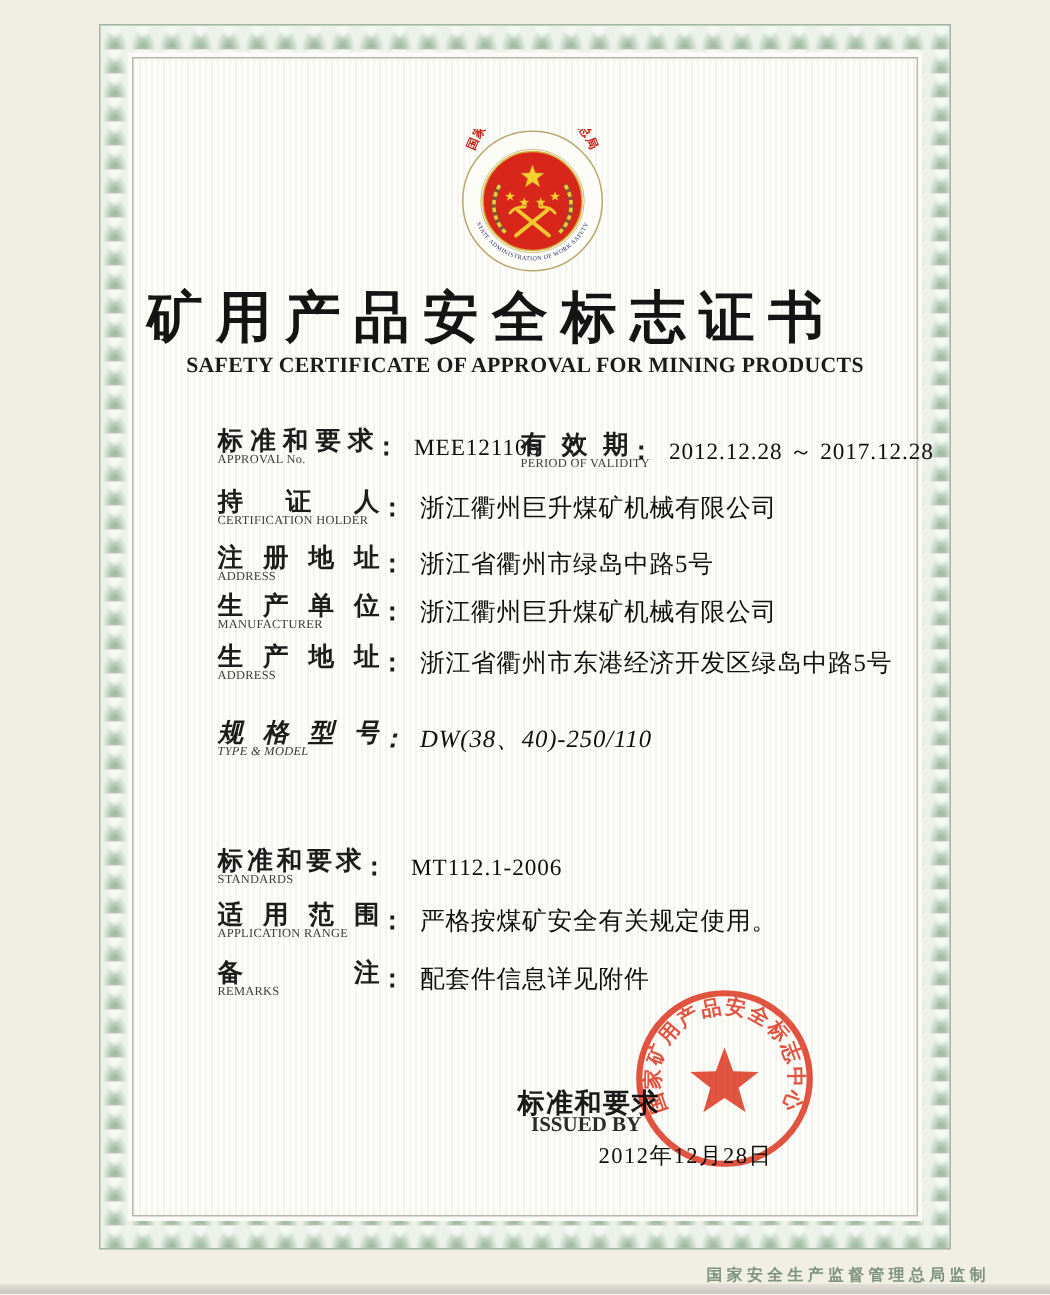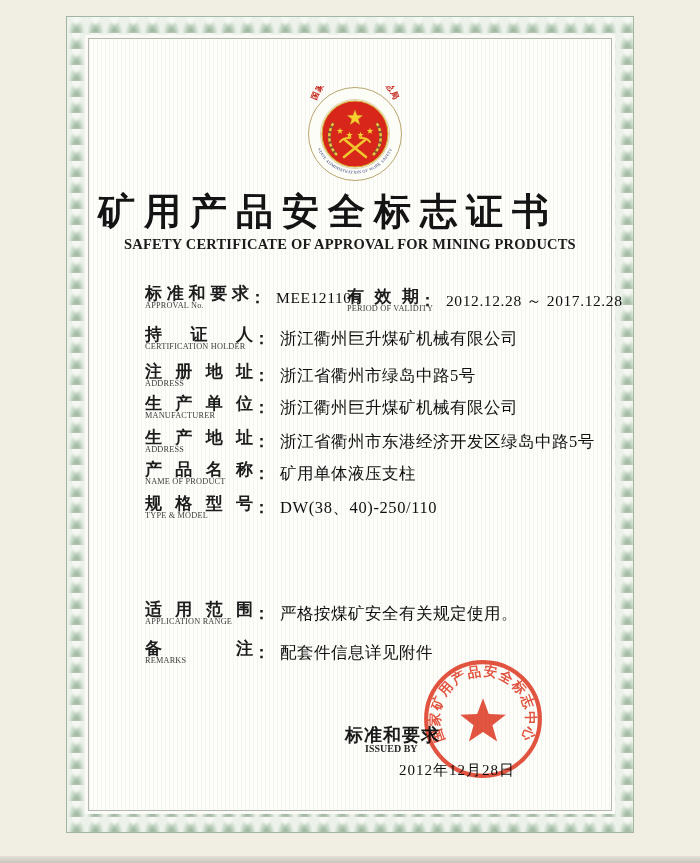--- a/index.html
+++ b/index.html
@@ -36,21 +36,21 @@
     text-align:justify;text-align-last:justify;text-justify:inter-character;overflow:hidden;height:21px;}
   .colon{font-size:17px;font-weight:600;color:#1c1c1c;}
   .sub{position:absolute;left:0;top:19px;font-size:9px;color:#3c3c3c;letter-spacing:.2px;
     font-family:"Liberation Serif",serif;white-space:nowrap;transform:scale(.92);transform-origin:left top;}
   .val{font-size:16.5px;color:#101010;margin-left:10px;letter-spacing:.5px;}
   .val.num{font-size:15.5px;letter-spacing:.6px;font-family:"Liberation Serif",serif;}
   
   .statement{position:absolute;left:34px;top:636px;width:462px;font-size:15px;line-height:20px;
     color:#151515;text-indent:2em;text-align:justify;}
   .issued-zh{position:absolute;left:256px;top:684px;font-size:18px;font-weight:600;color:#1a1a1a;letter-spacing:1px;}
-  .issued-en{position:absolute;left:276px;top:704px;font-size:10px;font-weight:700;color:#2a2a2a;}
+  .issued-en{position:absolute;left:265px;top:704px;font-size:14px;font-weight:700;color:#2a2a2a;}
   .issue-date{position:absolute;left:310px;top:722px;font-size:15px;color:#101010;letter-spacing:1px;}
   
   .seal{position:absolute;left:332px;top:618px;width:124px;height:124px;opacity:.87;
     mix-blend-mode:multiply;}
   
   .imprint{position:absolute;top:843px;right:40px;font-size:10.5px;letter-spacing:3px;
     color:#7d937d;font-weight:600;}
 </style>
 </head>
 <body>
@@ -119,30 +119,30 @@
         <div class="row" style="top:353px;">
           <span class="lbl" style="width:108px;">生 产 单 位</span><span class="colon">：</span><span class="val">浙江衢州巨升煤矿机械有限公司</span>
           <span class="sub">MANUFACTURER</span>
         </div>
 
         <div class="row" style="top:387px;">
           <span class="lbl" style="width:108px;">生 产 地 址</span><span class="colon">：</span><span class="val">浙江省衢州市东港经济开发区绿岛中路5号</span>
           <span class="sub">ADDRESS</span>
         </div>
 
-        <div class="row" style="top:419px;">
-          <span class="lbl" style="width:108px;">产 品 名 称</span><span class="colon">：</span><span class="val">矿用单体液压支柱</span>
-          <span class="sub">NAME OF PRODUCT</span>
-        </div>
 
-        <div class="row" style="top:453px;">
+        <div class="row" style="top:438px;font-style:italic;">
           <span class="lbl" style="width:108px;">规 格 型 号</span><span class="colon">：</span><span class="val num" style="font-size:16.5px;">DW(38、40)-250/110</span>
           <span class="sub">TYPE &amp; MODEL</span>
         </div>
 
+        <div class="row" style="top:523px;">
+          <span class="lbl" style="width:96px;">标准和要求</span><span class="colon">：</span><span class="val num" style="margin-left:16px;">MT112.1-2006</span>
+          <span class="sub">STANDARDS</span>
+        </div>
 
         <div class="row" style="top:598px;">
           <span class="lbl" style="width:108px;">备 注</span><span class="colon">：</span><span class="val">配套件信息详见附件</span>
           <span class="sub">REMARKS</span>
         </div>
 
         <div class="row" style="top:559px;">
           <span class="lbl" style="width:108px;">适 用 范 围</span><span class="colon">：</span><span class="val">严格按煤矿安全有关规定使用。</span>
           <span class="sub">APPLICATION RANGE</span>
         </div>
@@ -160,15 +160,16 @@
           <text font-size="13" fill="#e23b24" font-weight="bold" letter-spacing="1.5">
             <textPath href="#sealArc" startOffset="50%" text-anchor="middle">国家矿用产品安全标志中心</textPath>
           </text>
           <polygon points="0,-8 1.94,-2.67 7.61,-2.47 3.14,1.02 4.7,6.47 0,3.3 -4.7,6.47 -3.14,1.02 -7.61,-2.47 -1.94,-2.67" transform="translate(60,63) scale(2.9)" fill="#e23b24"></polygon>
         </svg>
 
       </div>
     </div>
   </div>
 
+  <div class="imprint">国家安全生产监督管理总局监制</div>
 
   <div class="scan-edge"></div>
 </div>
 
 </body></html>

